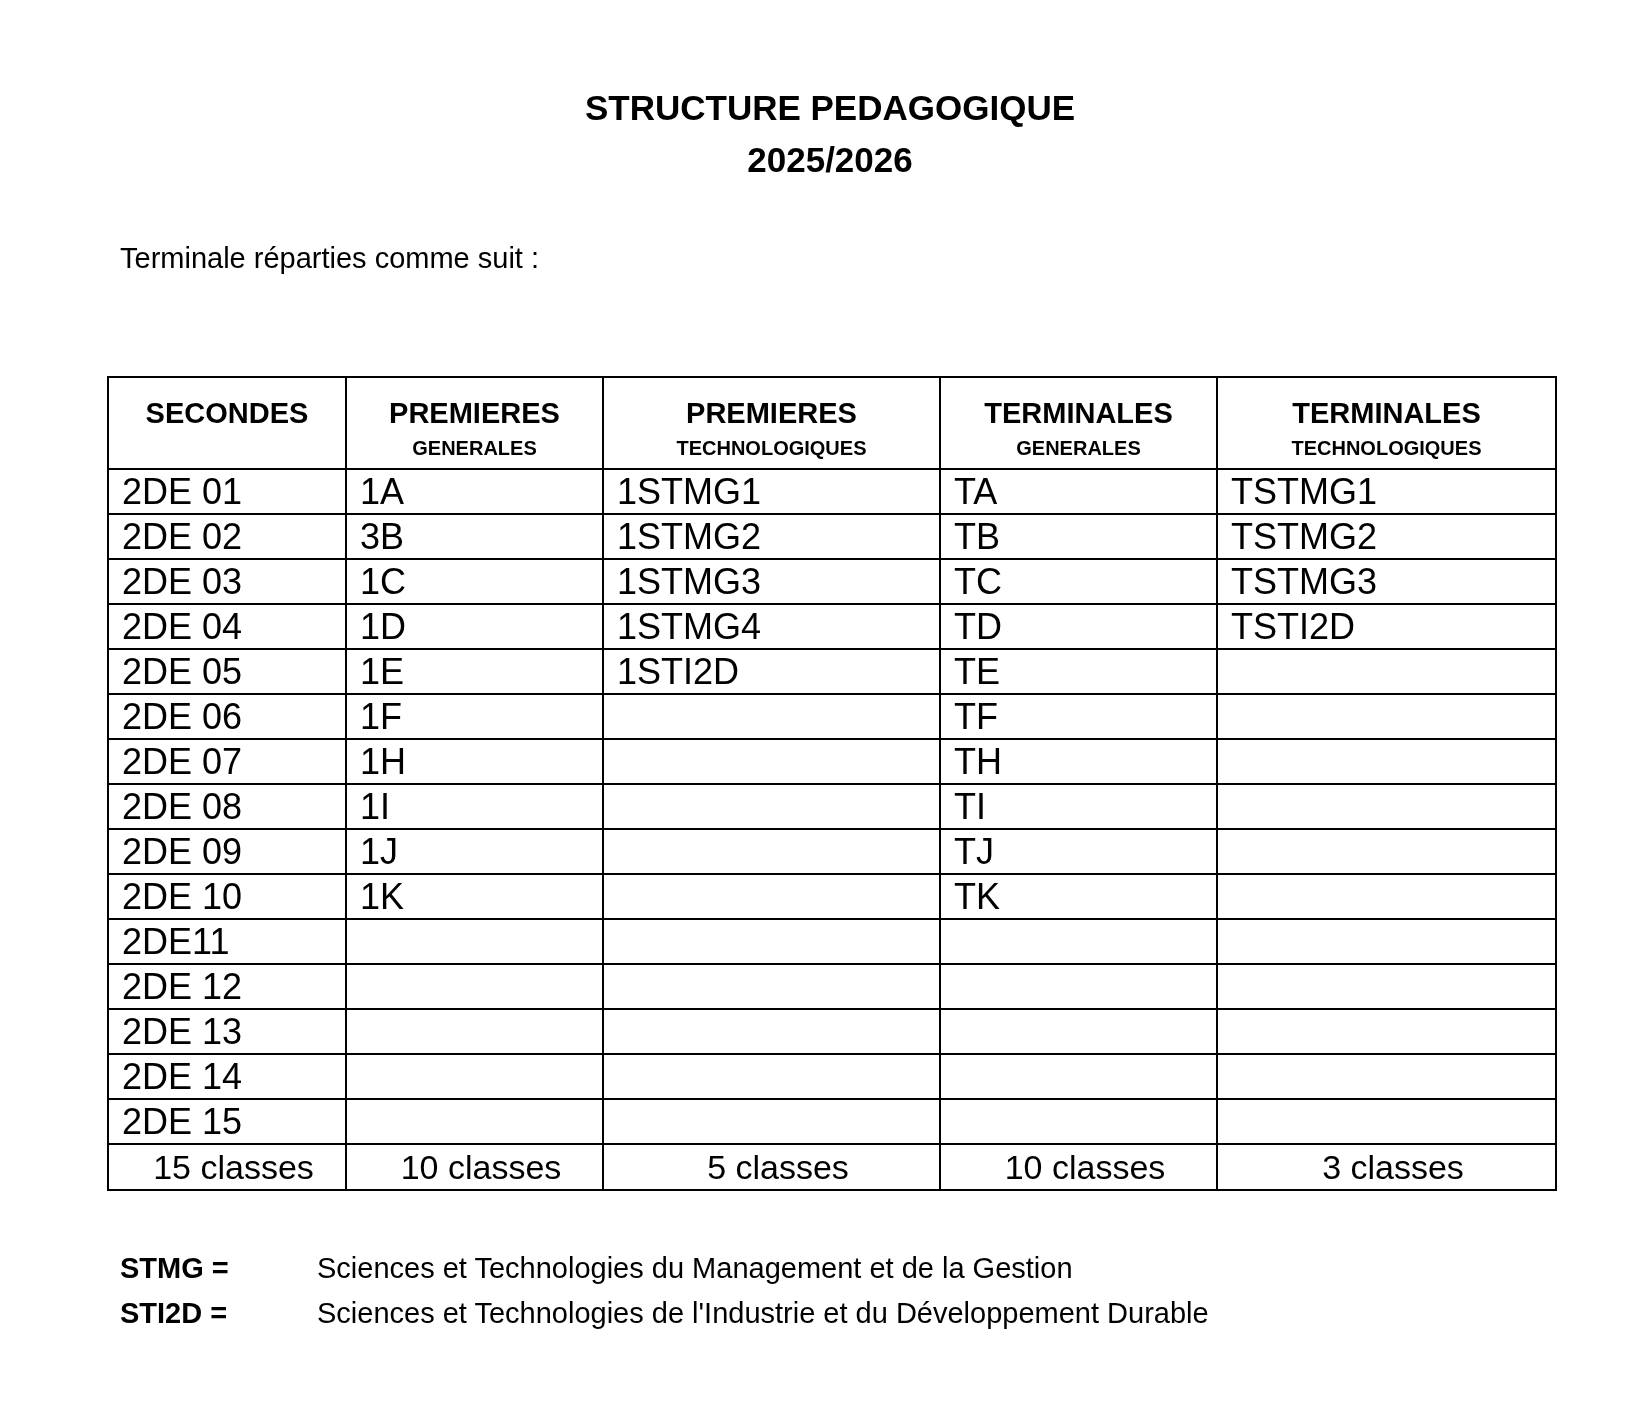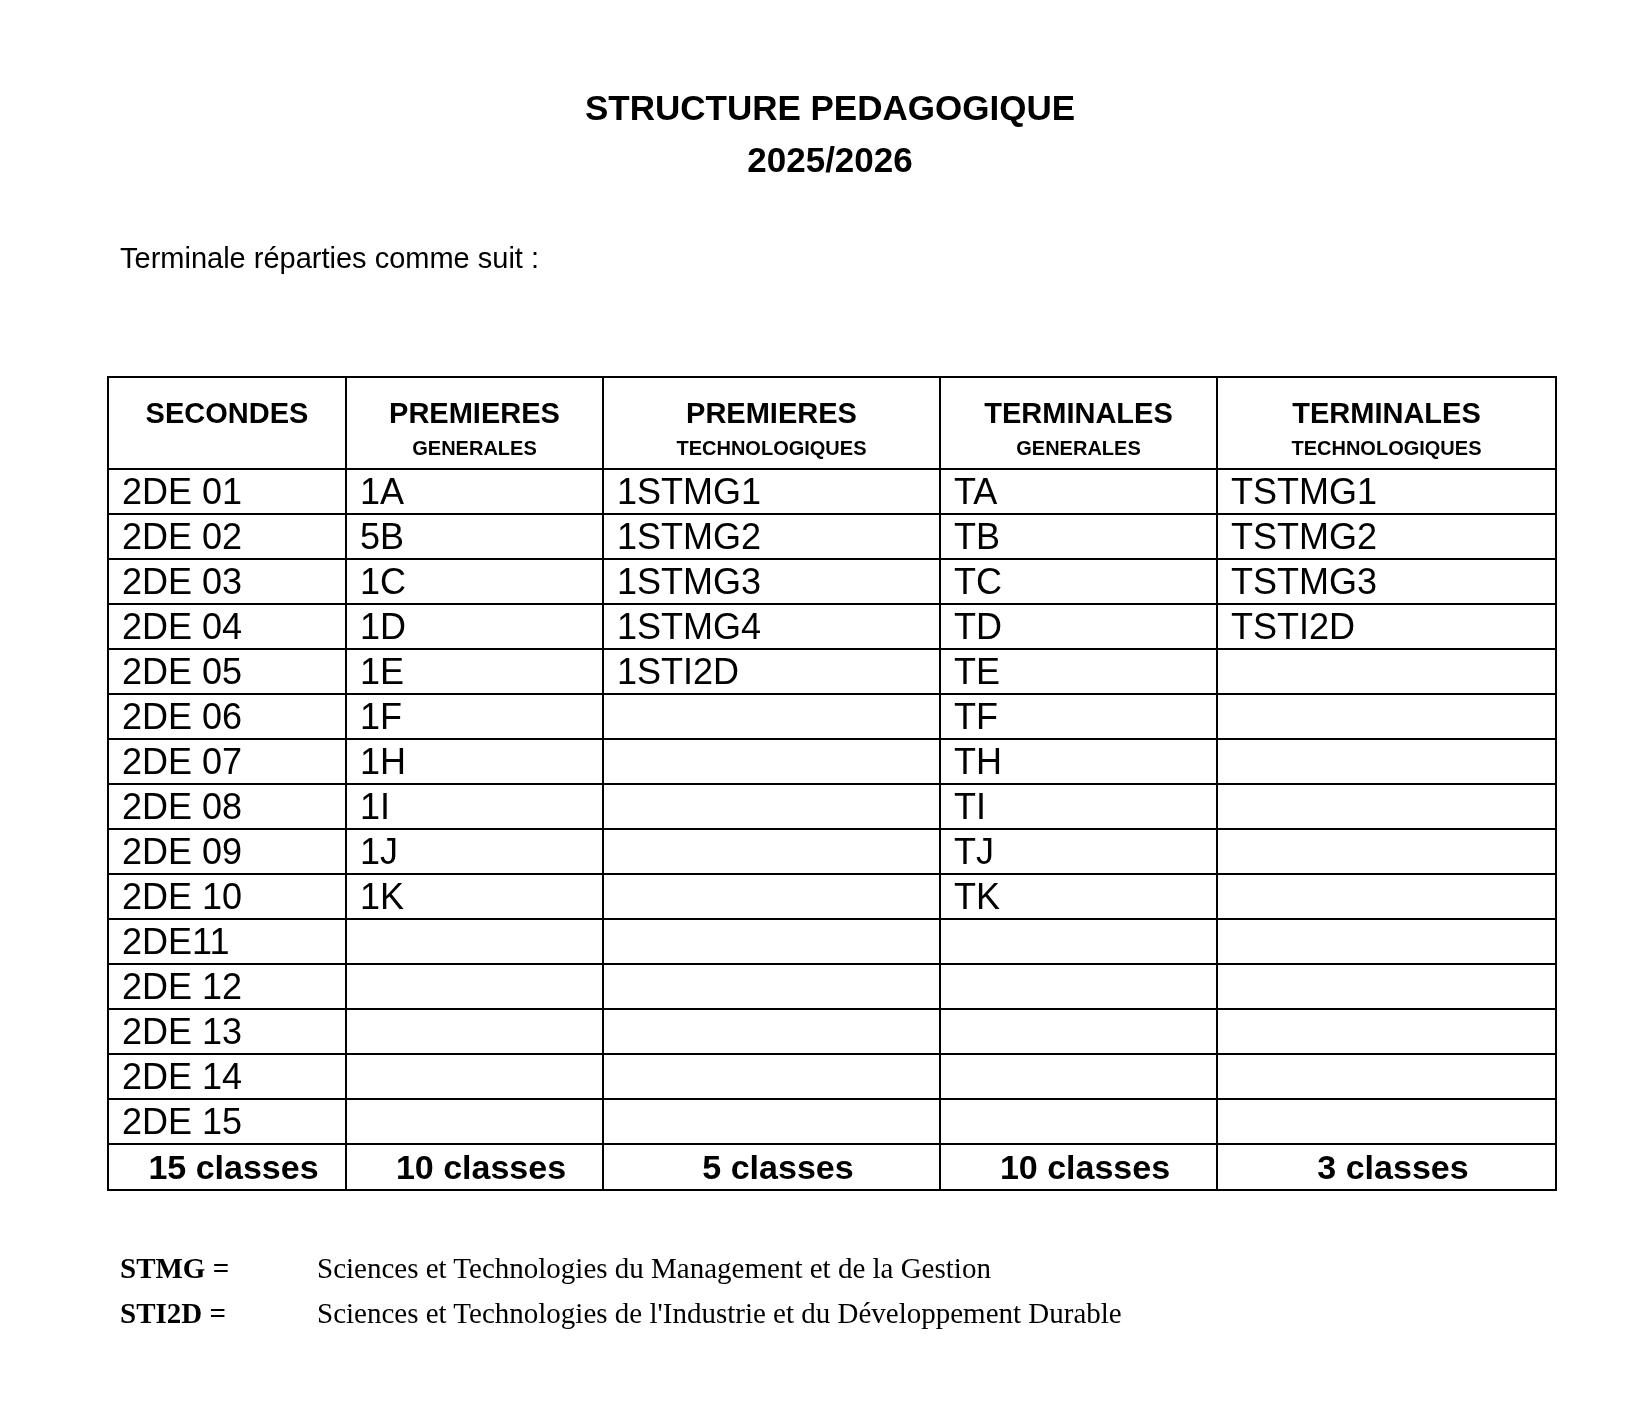--- a/index.html
+++ b/index.html
@@ -67,36 +67,35 @@
     }
     table.structure td {
       height: 43px;
       font-size: 36px;
       line-height: 42px;
       padding-left: 13px;
       vertical-align: middle;
       white-space: nowrap;
     }
     table.structure tr.total td {
-      font-weight: bold;
+      font-weight: normal;
       font-size: 34px;
       text-align: center;
       padding-left: 13px;
       height: 44px;
     }
     .legend {
       position: absolute;
       top: 1246px;
       left: 120px;
       font-size: 29px;
       line-height: 45px;
     }
     .legend-row {
       display: flex;
-      font-family: Liberation Serif, serif;
     }
     .legend-abbr {
       width: 197px;
       font-weight: bold;
     }
   </style>
 </head>
 <body>
 
 <div class="title-block">
@@ -128,21 +127,21 @@
   <tbody id="table-body">
       <tr>
         <td>2DE 01</td>
         <td>1A</td>
         <td>1STMG1</td>
         <td>TA</td>
         <td>TSTMG1</td>
       </tr>
       <tr>
         <td>2DE 02</td>
-        <td>5B</td>
+        <td>3B</td>
         <td>1STMG2</td>
         <td>TB</td>
         <td>TSTMG2</td>
       </tr>
       <tr>
         <td>2DE 03</td>
         <td>1C</td>
         <td>1STMG3</td>
         <td>TC</td>
         <td>TSTMG3</td>

